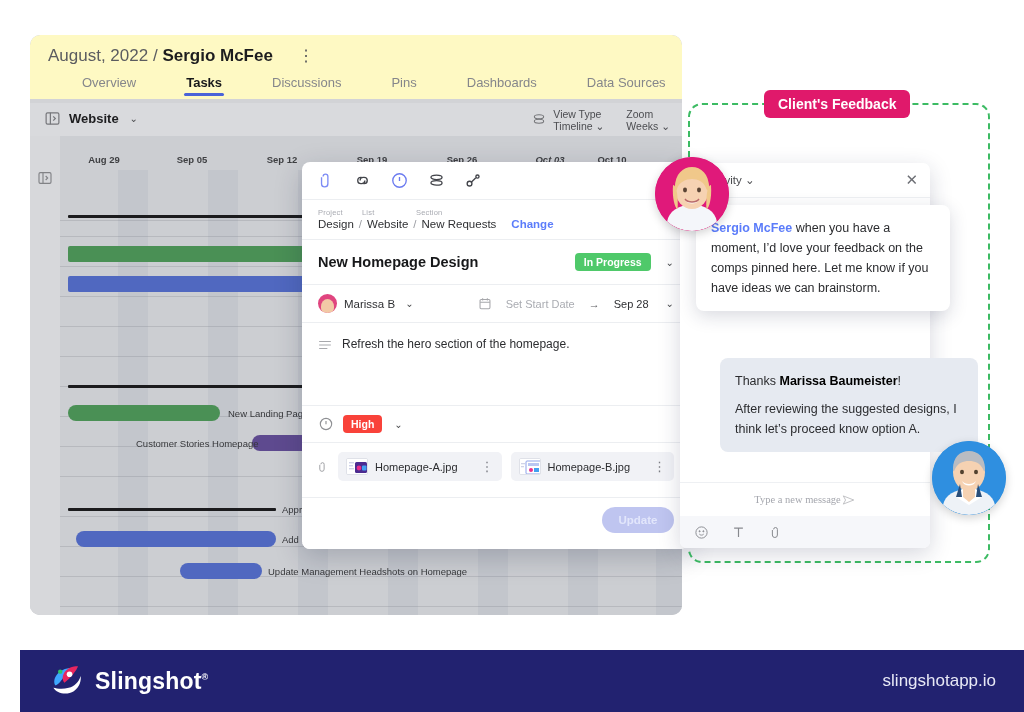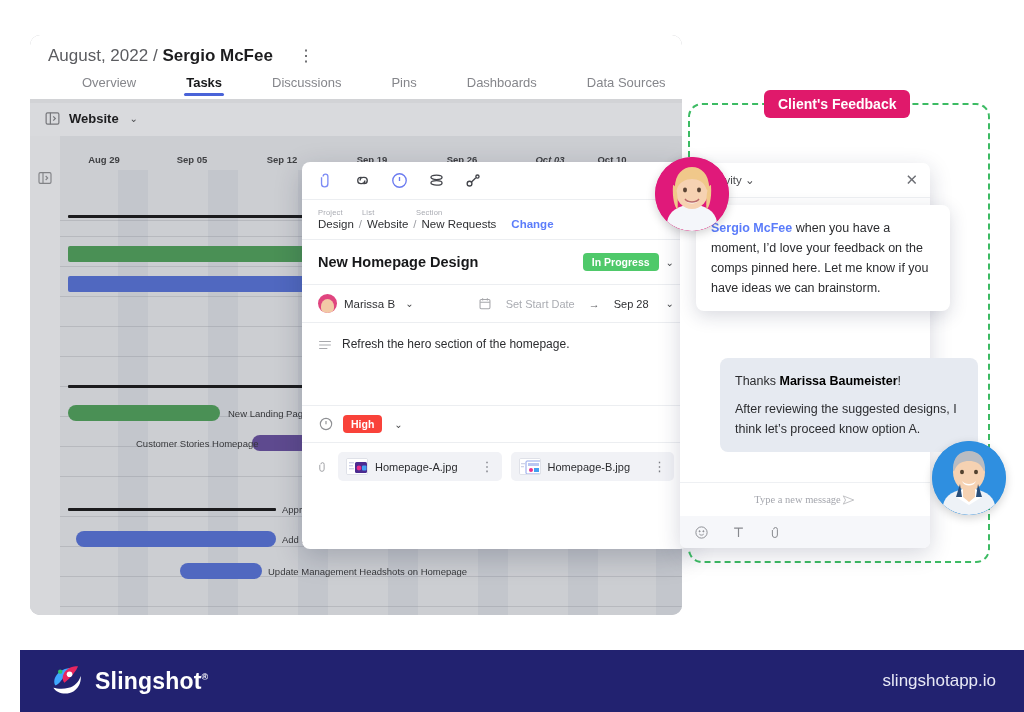--- a/index.html
+++ b/index.html
@@ -15,21 +15,21 @@
   
   .app-window {
     position: absolute; left: 30px; top: 35px;
     width: 652px; height: 580px;
     background: #d2d3d6;
     border-radius: 10px;
     overflow: hidden;
   }
   .app-header {
     position: absolute; left: 0; top: 0; width: 652px; height: 64px;
-    background: #ffffff;
+    background: #fef9c3;
     border-radius: 10px 10px 0 0;
   }
   .app-title {
     position: absolute; left: 18px; top: 11px;
     font-size: 17px; color: #5b5c60; white-space: nowrap;
   }
   .app-title b { color: #1d1d1f; font-weight: bold; }
   .title-kebab {
     position: absolute; left: 268px; top: 13px;
     width: 14px; height: 18px; color: #55565a;
@@ -96,21 +96,21 @@
   .crumb-caps span:nth-child(2) { width: 46px; }
   .crumb-line { display: flex; align-items: baseline; gap: 5px; font-size: 11.5px; color: #2f3033; margin-top: 1px; }
   .crumb-sep { color: #9a9ca2; }
   .crumb-change { color: #5b7cfa; font-weight: bold; margin-left: 10px; font-size: 11.5px; }
   .tm-titlerow { display: flex; align-items: center; justify-content: space-between; padding: 13px 14px 13px 16px; border-bottom: 1px solid #eceef1; }
   .tm-title { font-size: 14.5px; font-weight: bold; color: #17181a; }
   .badge-status {
     background: #4fc96a; color: #fff; font-size: 10.5px; font-weight: bold;
     padding: 3px 9px; border-radius: 4px;
   }
-  .status-wrap { display:flex; align-items:center; gap:4px;text-align:right; }
+  .status-wrap { display:flex; align-items:center; gap:12px;text-align:right; }
   .tm-assignrow { display: flex; align-items: center; justify-content: space-between; padding: 9px 14px 9px 16px; border-bottom: 1px solid #eceef1; }
   .assignee { display: flex; align-items: center; gap: 7px; font-size: 11.5px; color: #2f3033; }
   .avatar-sm { width: 19px; height: 19px; border-radius: 50%; background: #e0457f; position: relative; overflow: hidden; flex: none; }
   .avatar-sm::after { content:""; position:absolute; left:3px; top:5px; width:13px; height:15px; border-radius:50% 50% 40% 40%; background:#f2c9a6; }
   .daterow { display: flex; align-items: center; gap: 14px; font-size: 11px; }
   .cal-icon { width: 14px; height: 15px; opacity: .55; }
   .date-placeholder { color: #aaacb2; }
   .date-arrow { color: #5a5b5f; }
   .date-value { color: #2f3033; }
   .tm-desc { display: flex; gap: 10px; padding: 13px 16px; align-items: flex-start; height: 82px; }
@@ -228,20 +228,38 @@
     </div>
 
     <div class="subbar">
       <div class="subbar-left">
         <svg class="panel-icon" viewBox="0 0 24 24" fill="none" stroke="#4d4e52" stroke-width="1.7">
           <rect x="3" y="4" width="18" height="16" rx="2"></rect>
             <path d="M9 4v16M13 9l3 3-3 3"></path>
         </svg>
         <span class="subbar-label">Website</span>
         <span class="caret">⌄</span>
+      </div>
+      <div class="subbar-right">
+        <div class="vt-group">
+          <svg class="vt-icon" viewBox="0 0 24 24" fill="none" stroke="#4d4e52" stroke-width="1.6">
+            <ellipse cx="12" cy="7" rx="7" ry="3"></ellipse>
+              <ellipse cx="12" cy="14" rx="7" ry="3"></ellipse>
+          </svg>
+          <div>
+            <div class="vt-title">View Type</div>
+            <div class="vt-value"><span>Timeline</span> <span>⌄</span></div>
+          </div>
+        </div>
+        <div class="vt-group">
+          <div>
+            <div class="vt-title">Zoom</div>
+            <div class="vt-value"><span>Weeks</span> <span>⌄</span></div>
+          </div>
+        </div>
       </div>
     </div>
 
     <div class="gantt-wrap">
       <div class="gantt-rail">
         <svg class="rail-icon" viewBox="0 0 24 24" fill="none" stroke="#4d4e52" stroke-width="1.7">
           <rect x="3" y="4" width="18" height="16" rx="2"></rect>
             <path d="M9 4v16M13 9l3 3-3 3"></path>
         </svg>
       </div>
@@ -406,20 +424,23 @@
             <rect x="8" y="4" width="11" height="3" fill="#b9c6f2"></rect>
             <circle cx="11" cy="11" r="2" fill="#ea2f8a"></circle>
             <rect x="14" y="9" width="5" height="4" fill="#43a0f0"></rect>
           </svg>
         </span>
         <span class="attach-name">Homepage-B.jpg</span>
         <span class="chip-kebab">⋮</span>
       </div>
     </div>
 
+    <div class="tm-footer">
+      <button class="btn-update">Update</button>
+    </div>
   </div>
 
   <div class="feedback-frame"></div>
   <div class="feedback-badge">Client's Feedback</div>
 
   <div class="chat-panel">
     <div class="chat-head">
       <span class="chat-head-label"><span>ivity</span> <span>⌄</span></span>
       <span class="chat-close">✕</span>
     </div>

